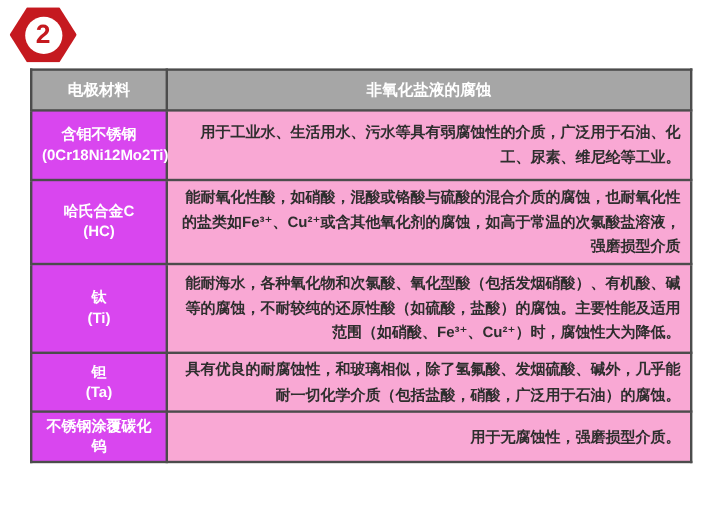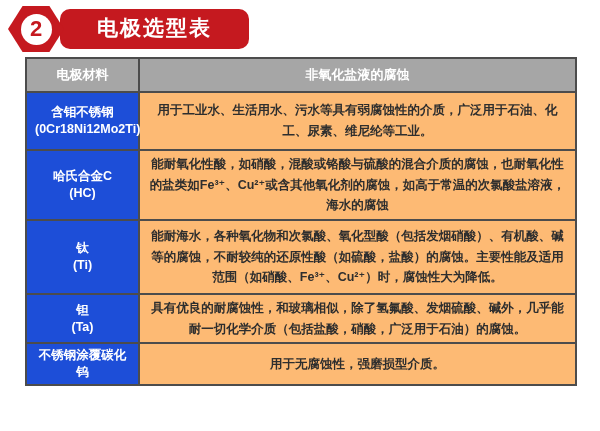--- a/index.html
+++ b/index.html
@@ -77,55 +77,54 @@
   }
   .spec-table th {
     background: #a6a6a6;
     color: #ffffff;
     font-size: 13px;
     font-weight: bold;
     height: 26px;
     text-align: center;
   }
   .cell-material {
-    background: #1d4ed8;
+    background: #d946ef;
     color: #ffffff;
     font-size: 12.5px;
     font-weight: bold;
     text-align: center;
     line-height: 1.35;
   }
   .cell-desc {
-    background: #fdba74;
+    background: #f9a8d4;
     color: #2e2e2e;
     font-size: 12.5px;
     font-weight: 600;
     line-height: 1.65;
-    text-align: center;
+    text-align: right;
     padding-left: 12px;
     padding-right: 10px;
   }
   tr.r1 td { height: 50px; }
   tr.r2 td { height: 40px; }
   tr.r3 td { height: 62px; }
   tr.r4 td { height: 66px; }
   tr.r5 td { height: 41px; }
   tr.r6 td { height: 24px; }
   .material-sub { display: block; }
 </style>
 </head>
 <body>
 
 <div class="page">
 
   <div class="header">
     <div class="badge-hex">
       <div class="badge-circle">2</div>
     </div>
-    <div class="title-pill">电极选型表</div>
   </div>
 
   <table class="spec-table">
     <colgroup>
       <col class="c-material">
       <col class="c-desc">
     </colgroup>
     <thead>
       <tr>
         <th>电极材料</th>
@@ -138,21 +137,21 @@
           <span>含钼不锈钢</span>
           <span class="material-sub">(0Cr18Ni12Mo2Ti)</span>
         </td>
         <td class="cell-desc">用于工业水、生活用水、污水等具有弱腐蚀性的介质，广泛用于石油、化工、尿素、维尼纶等工业。</td>
       </tr>
       <tr class="r3">
         <td class="cell-material">
           <span>哈氏合金C</span>
           <span class="material-sub">(HC)</span>
         </td>
-        <td class="cell-desc">能耐氧化性酸，如硝酸，混酸或铬酸与硫酸的混合介质的腐蚀，也耐氧化性的盐类如Fe³⁺、Cu²⁺或含其他氧化剂的腐蚀，如高于常温的次氯酸盐溶液，海水的腐蚀</td>
+        <td class="cell-desc">能耐氧化性酸，如硝酸，混酸或铬酸与硫酸的混合介质的腐蚀，也耐氧化性的盐类如Fe³⁺、Cu²⁺或含其他氧化剂的腐蚀，如高于常温的次氯酸盐溶液，强磨损型介质</td>
       </tr>
       <tr class="r4">
         <td class="cell-material">
           <span>钛</span>
           <span class="material-sub">(Ti)</span>
         </td>
         <td class="cell-desc">能耐海水，各种氧化物和次氯酸、氧化型酸（包括发烟硝酸）、有机酸、碱等的腐蚀，不耐较纯的还原性酸（如硫酸，盐酸）的腐蚀。主要性能及适用范围（如硝酸、Fe³⁺、Cu²⁺）时，腐蚀性大为降低。</td>
       </tr>
       <tr class="r5">
         <td class="cell-material">

